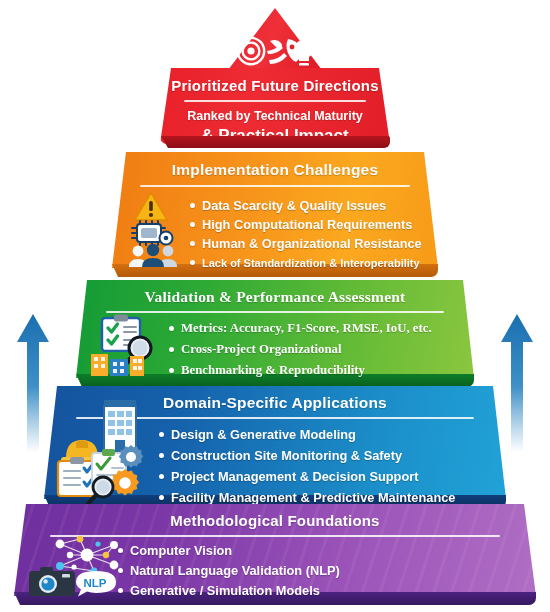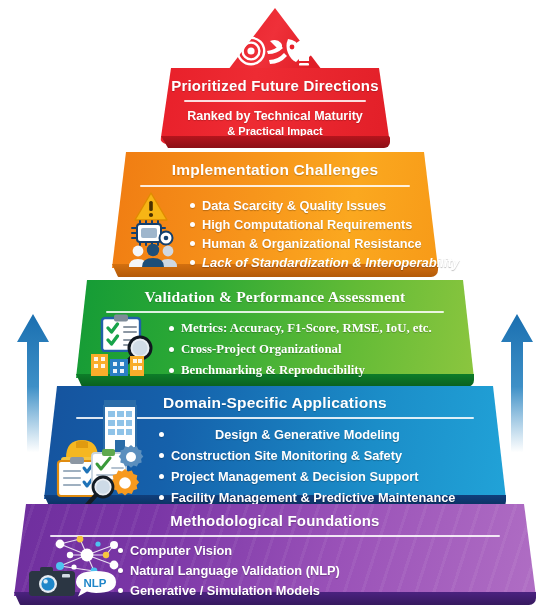--- a/index.html
+++ b/index.html
@@ -205,21 +205,21 @@
         </g>
       </svg>
     </div>
 
     <div id="red-body">
       <div class="face"></div>
       <div class="content">
         <div class="t-title" style="top:9px;font-size:15px;">Prioritized Future Directions</div>
         <div class="t-rule" style="left:24px;right:24px;top:32px;"></div>
         <div class="t-sub" style="top:41px;font-size:12.5px;">Ranked by Technical Maturity</div>
-        <div class="t-sub" style="top:57px;font-size:11px;">&amp; Practical Impact</div>
+        <div class="t-sub" style="top:57px;font-size:17px;">&amp; Practical Impact</div>
       </div>
     </div>
     <div id="red-base"></div>
   </div>
 
   <div class="tier" id="tier-orange">
     <div id="or-face"></div>
     <div id="or-base"></div>
     <div class="content">
       <div class="t-title" style="top:9px;font-size:15.5px;">Implementation Challenges</div>
@@ -263,21 +263,21 @@
             <span>Data Scarcity &amp; Quality Issues</span>
           </div>
         <div class="b" style="font-size:12.8px;height:19px;">
             <span class="dot"></span>
             <span>High Computational Requirements</span>
           </div>
         <div class="b" style="font-size:12.8px;height:19px;">
             <span class="dot"></span>
             <span>Human &amp; Organizational Resistance</span>
           </div>
-        <div class="b" style="font-size:13px;height:19px;font-style:italic;">
+        <div class="b" style="font-size:11px;height:19px;">
             <span class="dot"></span>
             <span>Lack of Standardization &amp; Interoperability</span>
           </div>
       </div>
     </div>
   </div>
 
   <div class="tier" id="tier-green">
     <div id="gr-face"></div>
     <div id="gr-base"></div>
@@ -393,21 +393,21 @@
           <circle cx="15" cy="15" r="5.8" fill="#ffffff"></circle>
         </svg>
         <svg style="left:28px;top:78px;width:32px;height:32px" viewBox="0 0 32 32" xmlns="http://www.w3.org/2000/svg">
           <circle cx="19" cy="13" r="10" fill="#e9eef4" stroke="#141c24" stroke-width="2.8"></circle>
           <circle cx="19" cy="13" r="6.8" fill="#c9d7e4" opacity=".85"></circle>
           <path d="M12 21 L3 31" stroke="#141c24" stroke-width="4.2" stroke-linecap="round"></path>
         </svg>
       </div>
 
       <div class="bullets" style="left:115px;top:38px;">
-        <div class="b" style="font-size:12.8px;height:21px;gap:44px;">
+        <div class="b" style="font-size:12.8px;height:21px;">
             <span class="dot"></span>
             <span>Design &amp; Generative Modeling</span>
           </div>
         <div class="b" style="font-size:12.8px;height:21px;">
             <span class="dot"></span>
             <span>Construction Site Monitoring &amp; Safety</span>
           </div>
         <div class="b" style="font-size:12.8px;height:21px;">
             <span class="dot"></span>
             <span>Project Management &amp; Decision Support</span>

